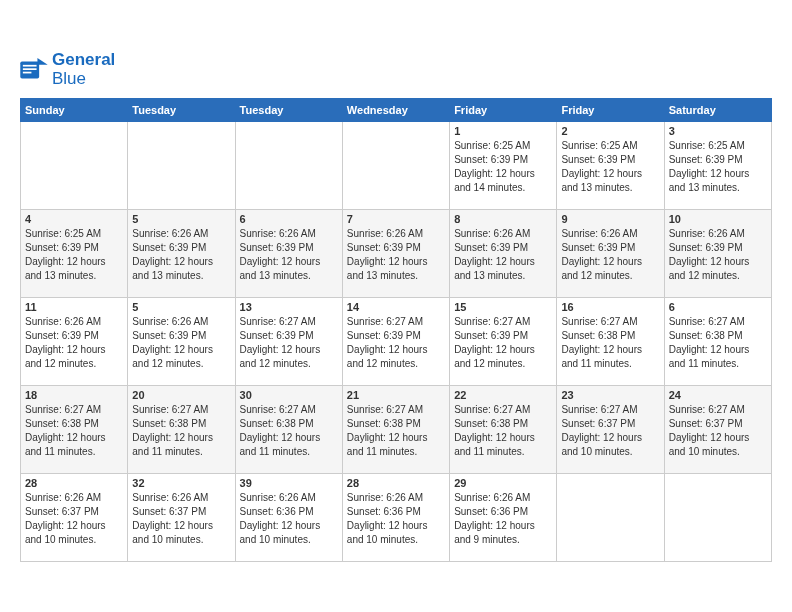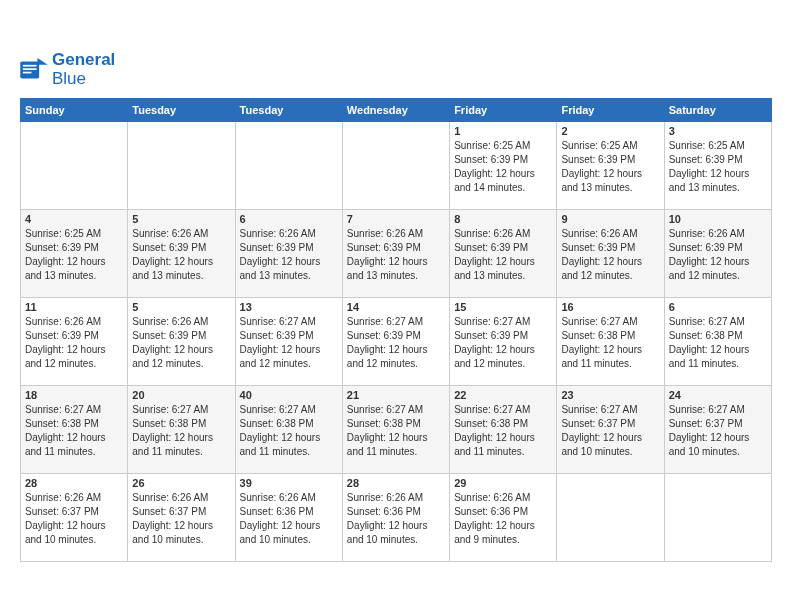--- a/index.html
+++ b/index.html
@@ -267,21 +267,21 @@
 and 11 minutes.</div>
           </td>
           <td>
             <span class="day-num">20</span>
             <div class="day-info" style="white-space: pre-line;">Sunrise: 6:27 AM
 Sunset: 6:38 PM
 Daylight: 12 hours
 and 11 minutes.</div>
           </td>
           <td>
-            <span class="day-num">40</span>
+            <span class="day-num">30</span>
             <div class="day-info" style="white-space: pre-line;">Sunrise: 6:27 AM
 Sunset: 6:38 PM
 Daylight: 12 hours
 and 11 minutes.</div>
           </td>
           <td>
             <span class="day-num">21</span>
             <div class="day-info" style="white-space: pre-line;">Sunrise: 6:27 AM
 Sunset: 6:38 PM
 Daylight: 12 hours
@@ -311,21 +311,21 @@
         </tr>
         <tr>
           <td>
             <span class="day-num">28</span>
             <div class="day-info" style="white-space: pre-line;">Sunrise: 6:26 AM
 Sunset: 6:37 PM
 Daylight: 12 hours
 and 10 minutes.</div>
           </td>
           <td>
-            <span class="day-num">26</span>
+            <span class="day-num">32</span>
             <div class="day-info" style="white-space: pre-line;">Sunrise: 6:26 AM
 Sunset: 6:37 PM
 Daylight: 12 hours
 and 10 minutes.</div>
           </td>
           <td>
             <span class="day-num">39</span>
             <div class="day-info" style="white-space: pre-line;">Sunrise: 6:26 AM
 Sunset: 6:36 PM
 Daylight: 12 hours

